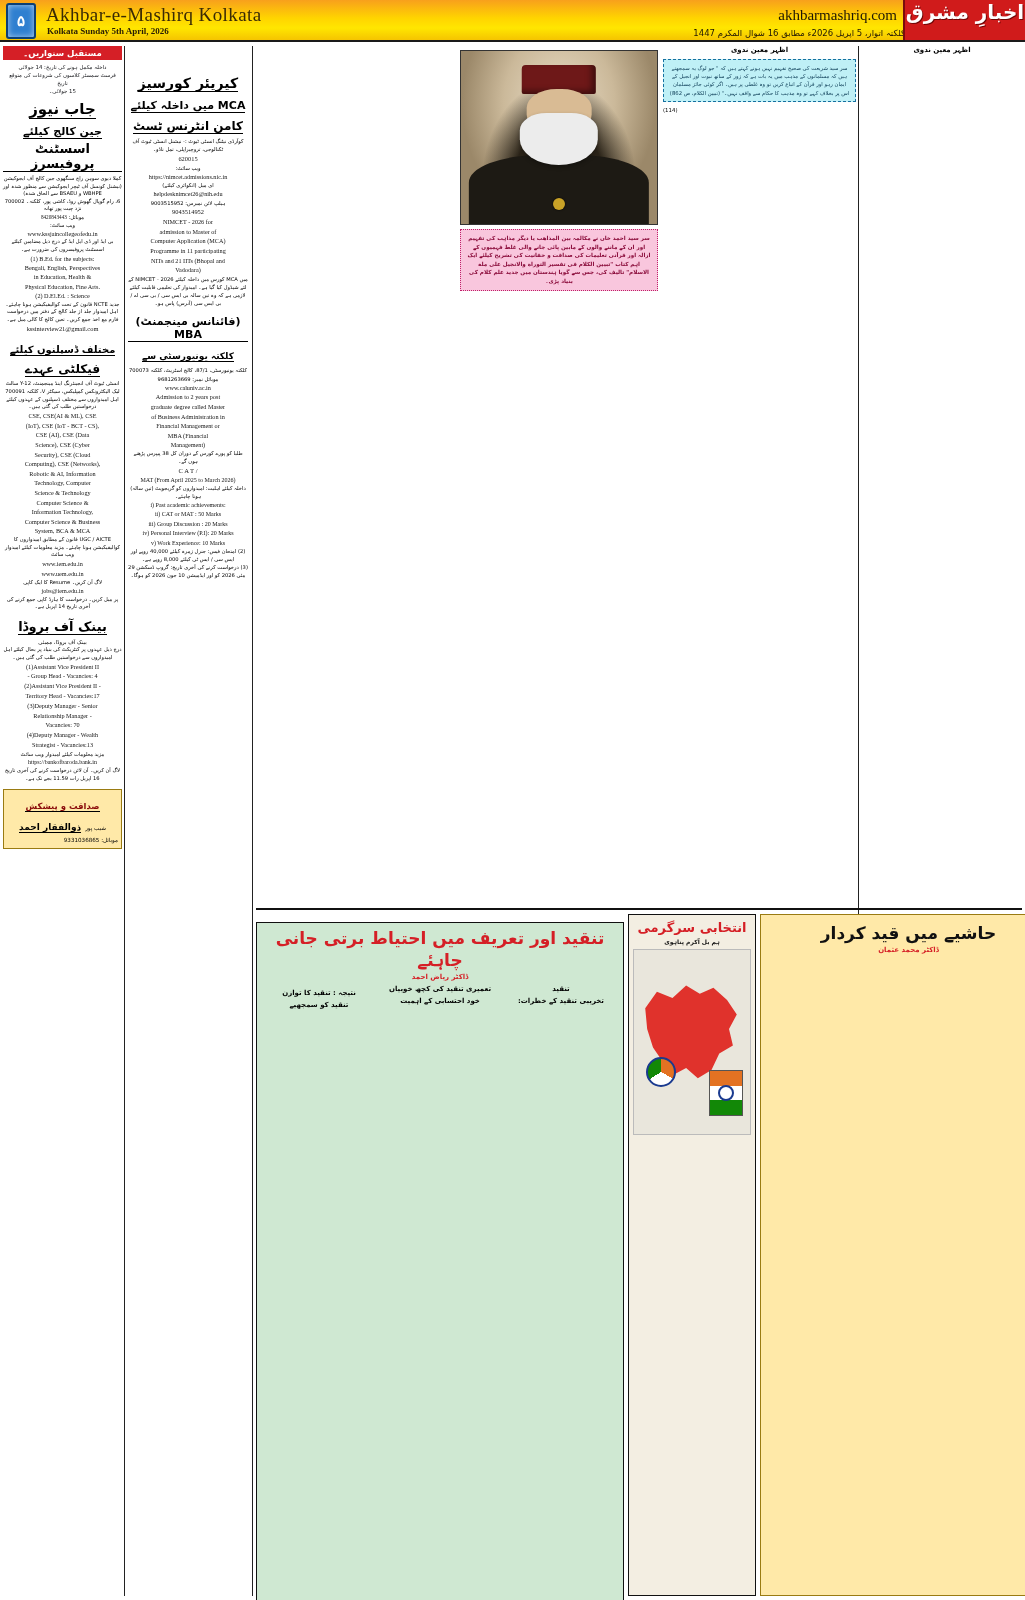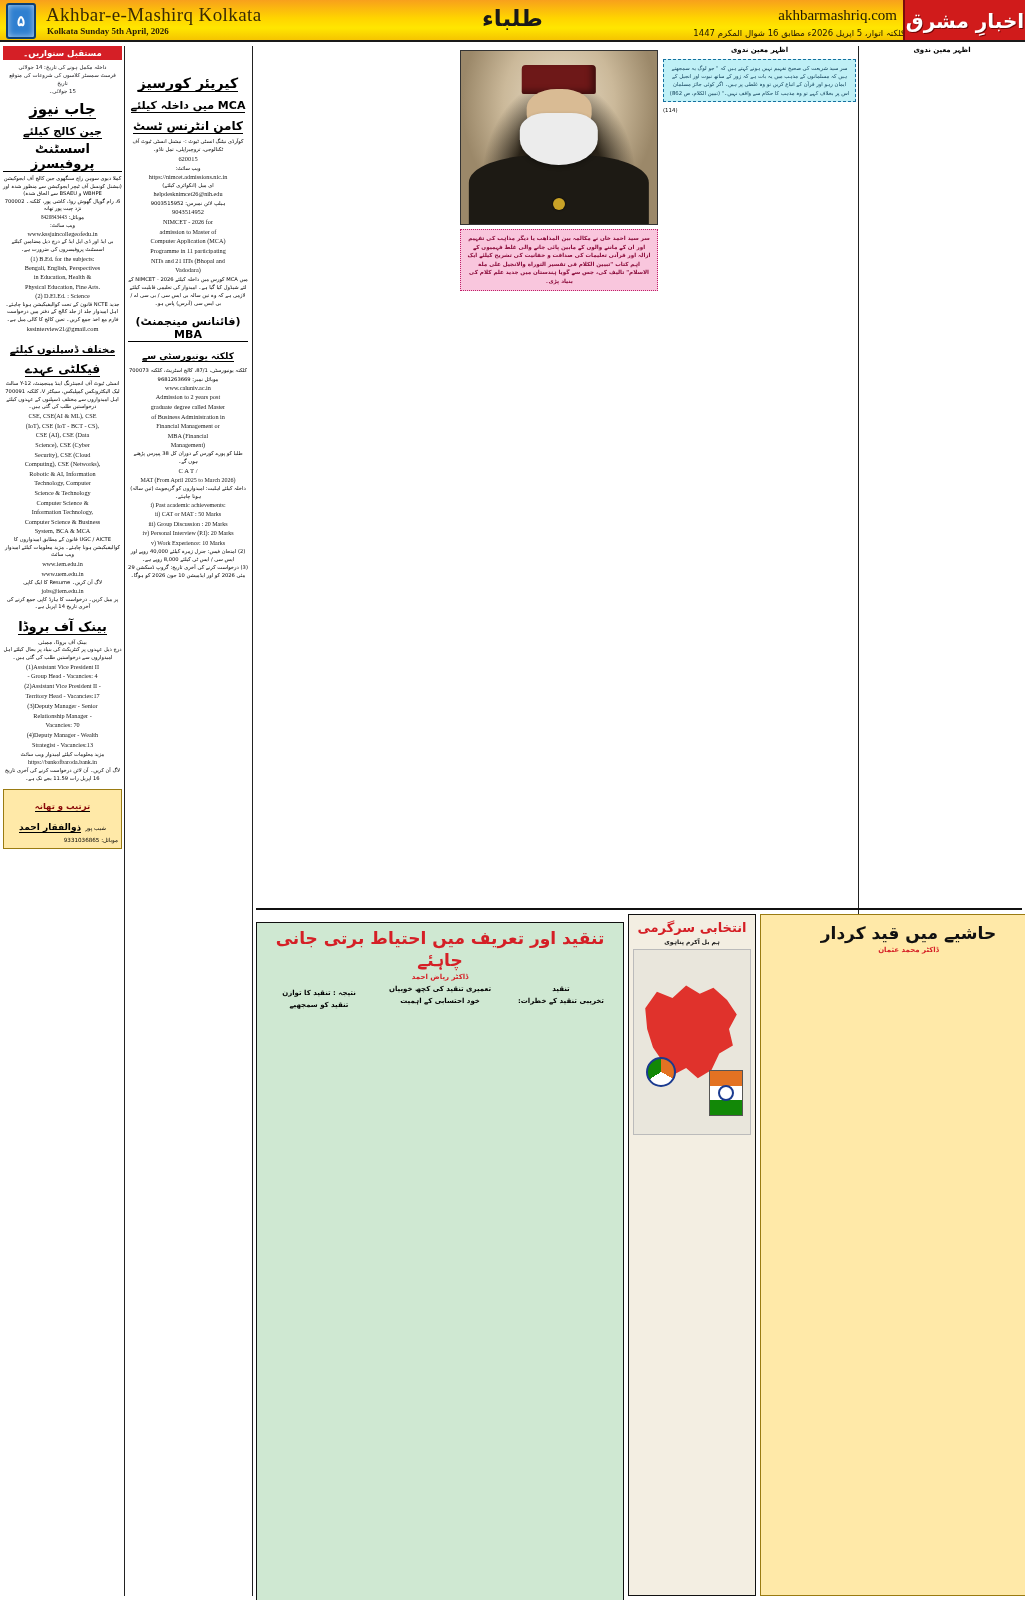--- a/index.html
+++ b/index.html
@@ -43,21 +43,21 @@
     position:absolute; right:128px; top:7px; font-size:15px; color:#1f1604;
     font-family:"Liberation Serif", serif;
   }
   .mh-date-ur {
     position:absolute; right:120px; top:28px; font-size:8.5px; color:#1f1604;
     direction:rtl; font-family:"DejaVu Sans", sans-serif;
   }
   .mh-logo {
     position:absolute; right:0; top:0; width:122px; height:42px;
     background:#d01b1b; border-left:2px solid #7a0c0c;
-    display:flex; align-items:center; justify-content:center;
+    display:flex; align-items:flex-start; justify-content:center;
   }
   .mh-logo-txt {
     color:#fff; font-size:20px; font-weight:bold; direction:rtl;
     font-family:"DejaVu Sans", sans-serif; text-shadow:1px 1px 0 #6e0606;
   }
 
   
   .body-area { position:relative; width:1025px; height:1558px; padding:3px 2px 2px 2px; }
 
   .col { position:absolute; top:3px; }
@@ -182,21 +182,20 @@
 <body>
 
 <div class="page">
 
   <div class="masthead">
     <div class="mh-pagebadge">
       <span>۵</span>
     </div>
     <div class="mh-title">Akhbar-e-Mashirq  Kolkata</div>
     <div class="mh-sub">Kolkata Sunday 5th April, 2026</div>
-    <div class="mh-center">طلباء</div>
     <div class="mh-web">akhbarmashriq.com</div>
     <div class="mh-date-ur">کلکتہ اتوار، 5 اپریل 2026ء مطابق 16 شوال المکرم 1447</div>
     <div class="mh-logo">
       <span class="mh-logo-txt">اخبارِ مشرق</span>
     </div>
   </div>
 
   <div class="body-area">
 
     <div class="vline" style="left:124px; top:4px;"></div>
@@ -288,21 +287,21 @@
       <div class="en" style="font-size:6.2px;line-height:9.8px;">Relationship Manager -</div>
       <div class="en" style="font-size:6.2px;line-height:9.8px;">Vacancies: 70</div>
       <div class="en" style="font-size:6.2px;line-height:9.8px;">(4)Deputy Manager - Wealth</div>
       <div class="en" style="font-size:6.2px;line-height:9.8px;">Strategist - Vacancies:13</div>
 
       <div class="urdu center" style="font-size:5.2px;line-height:8px;">مزید معلومات کیلئے امیدوار ویب سائٹ</div>
       <div class="en" style="font-size:6px;line-height:9.4px;">https://bankofbaroda.bank.in</div>
       <div class="urdu center" style="font-size:5.2px;line-height:7.8px;margin-bottom:6px;">لاگ آن کریں۔ آن لائن درخواست کرنے کی آخری تاریخ 16 اپریل رات 11.59 بجے تک ہے۔</div>
 
       <div class="yellowbox" style="padding:5px 3px; text-align:center;">
-        <div><span class="ad-title" style="font-size:8.5px; color:#8a0b0b;">ترتیب و تھانہ</span></div>
+        <div><span class="ad-title" style="font-size:8.5px; color:#8a0b0b;">صداقت و پیشکش</span></div>
         <div style="margin-top:3px;">
           <span class="ad-title" style="font-size:9px;">ذوالفقار احمد</span>
           <span class="urdu" style="font-size:5.6px;">شیب پور</span>
         </div>
         <div class="urdu" style="font-size:5.6px;margin-top:3px;direction:rtl;">
           <span>موبائل:</span>
           <span>9331036865</span>
         </div>
       </div>
 

